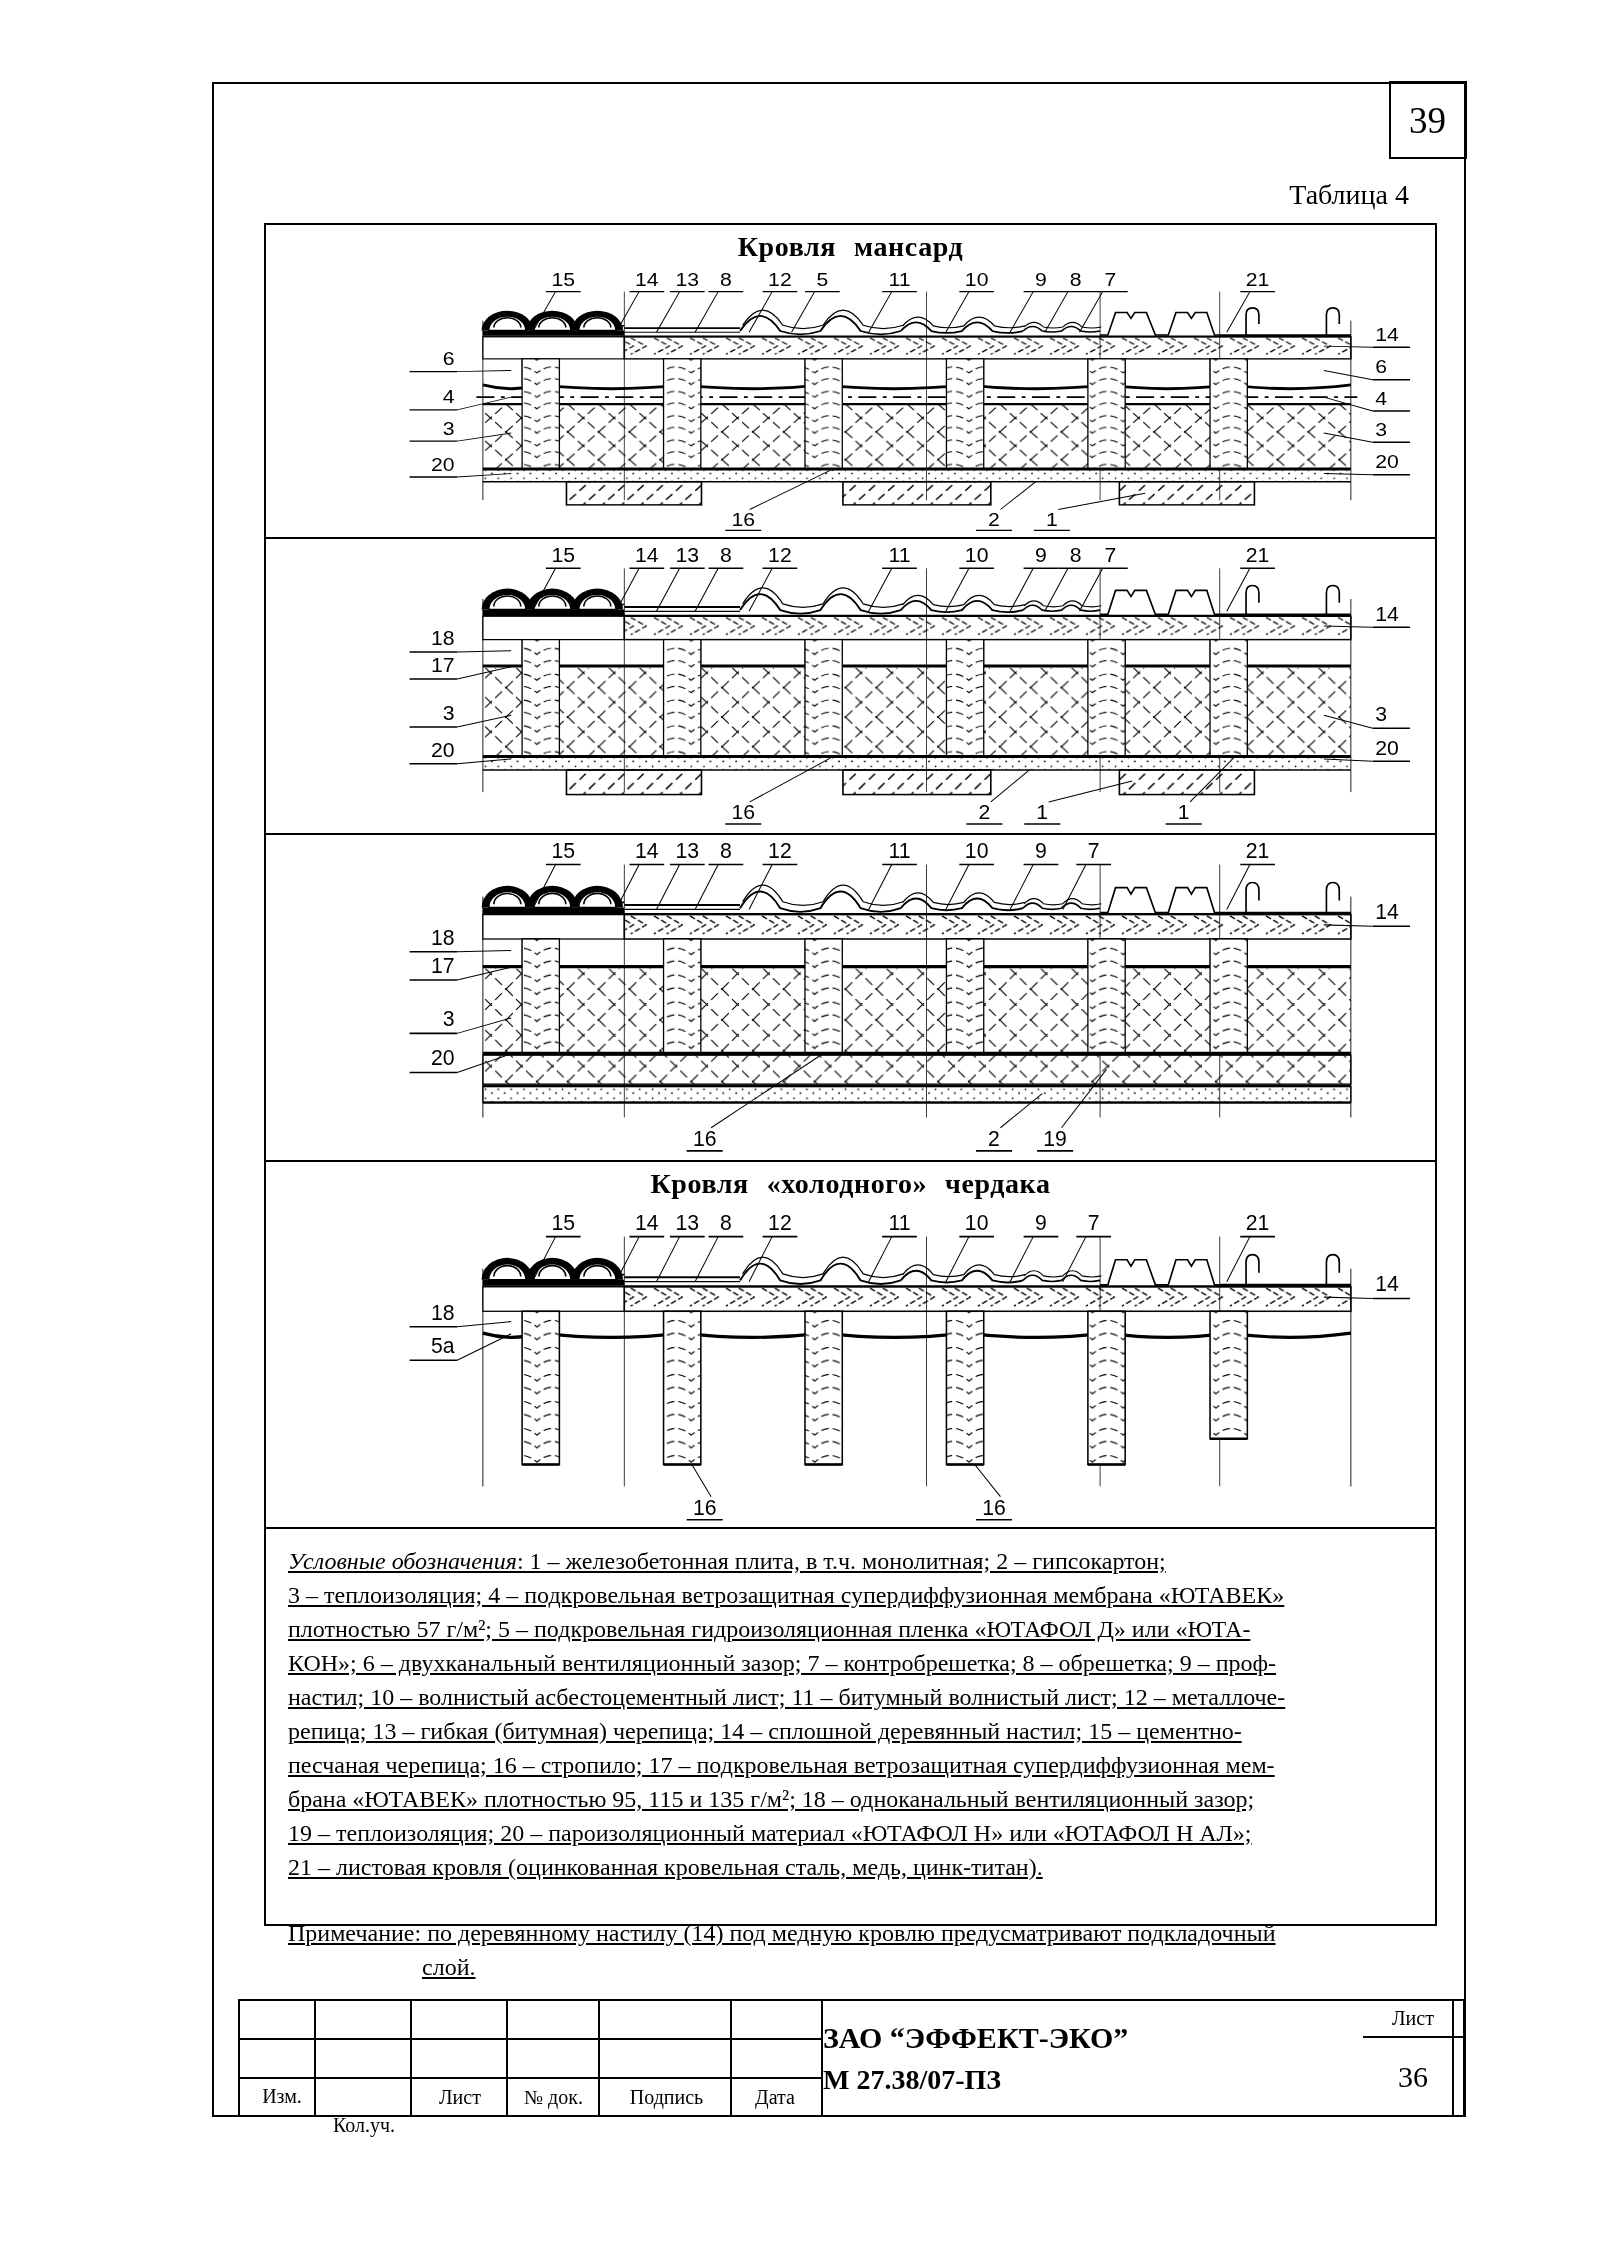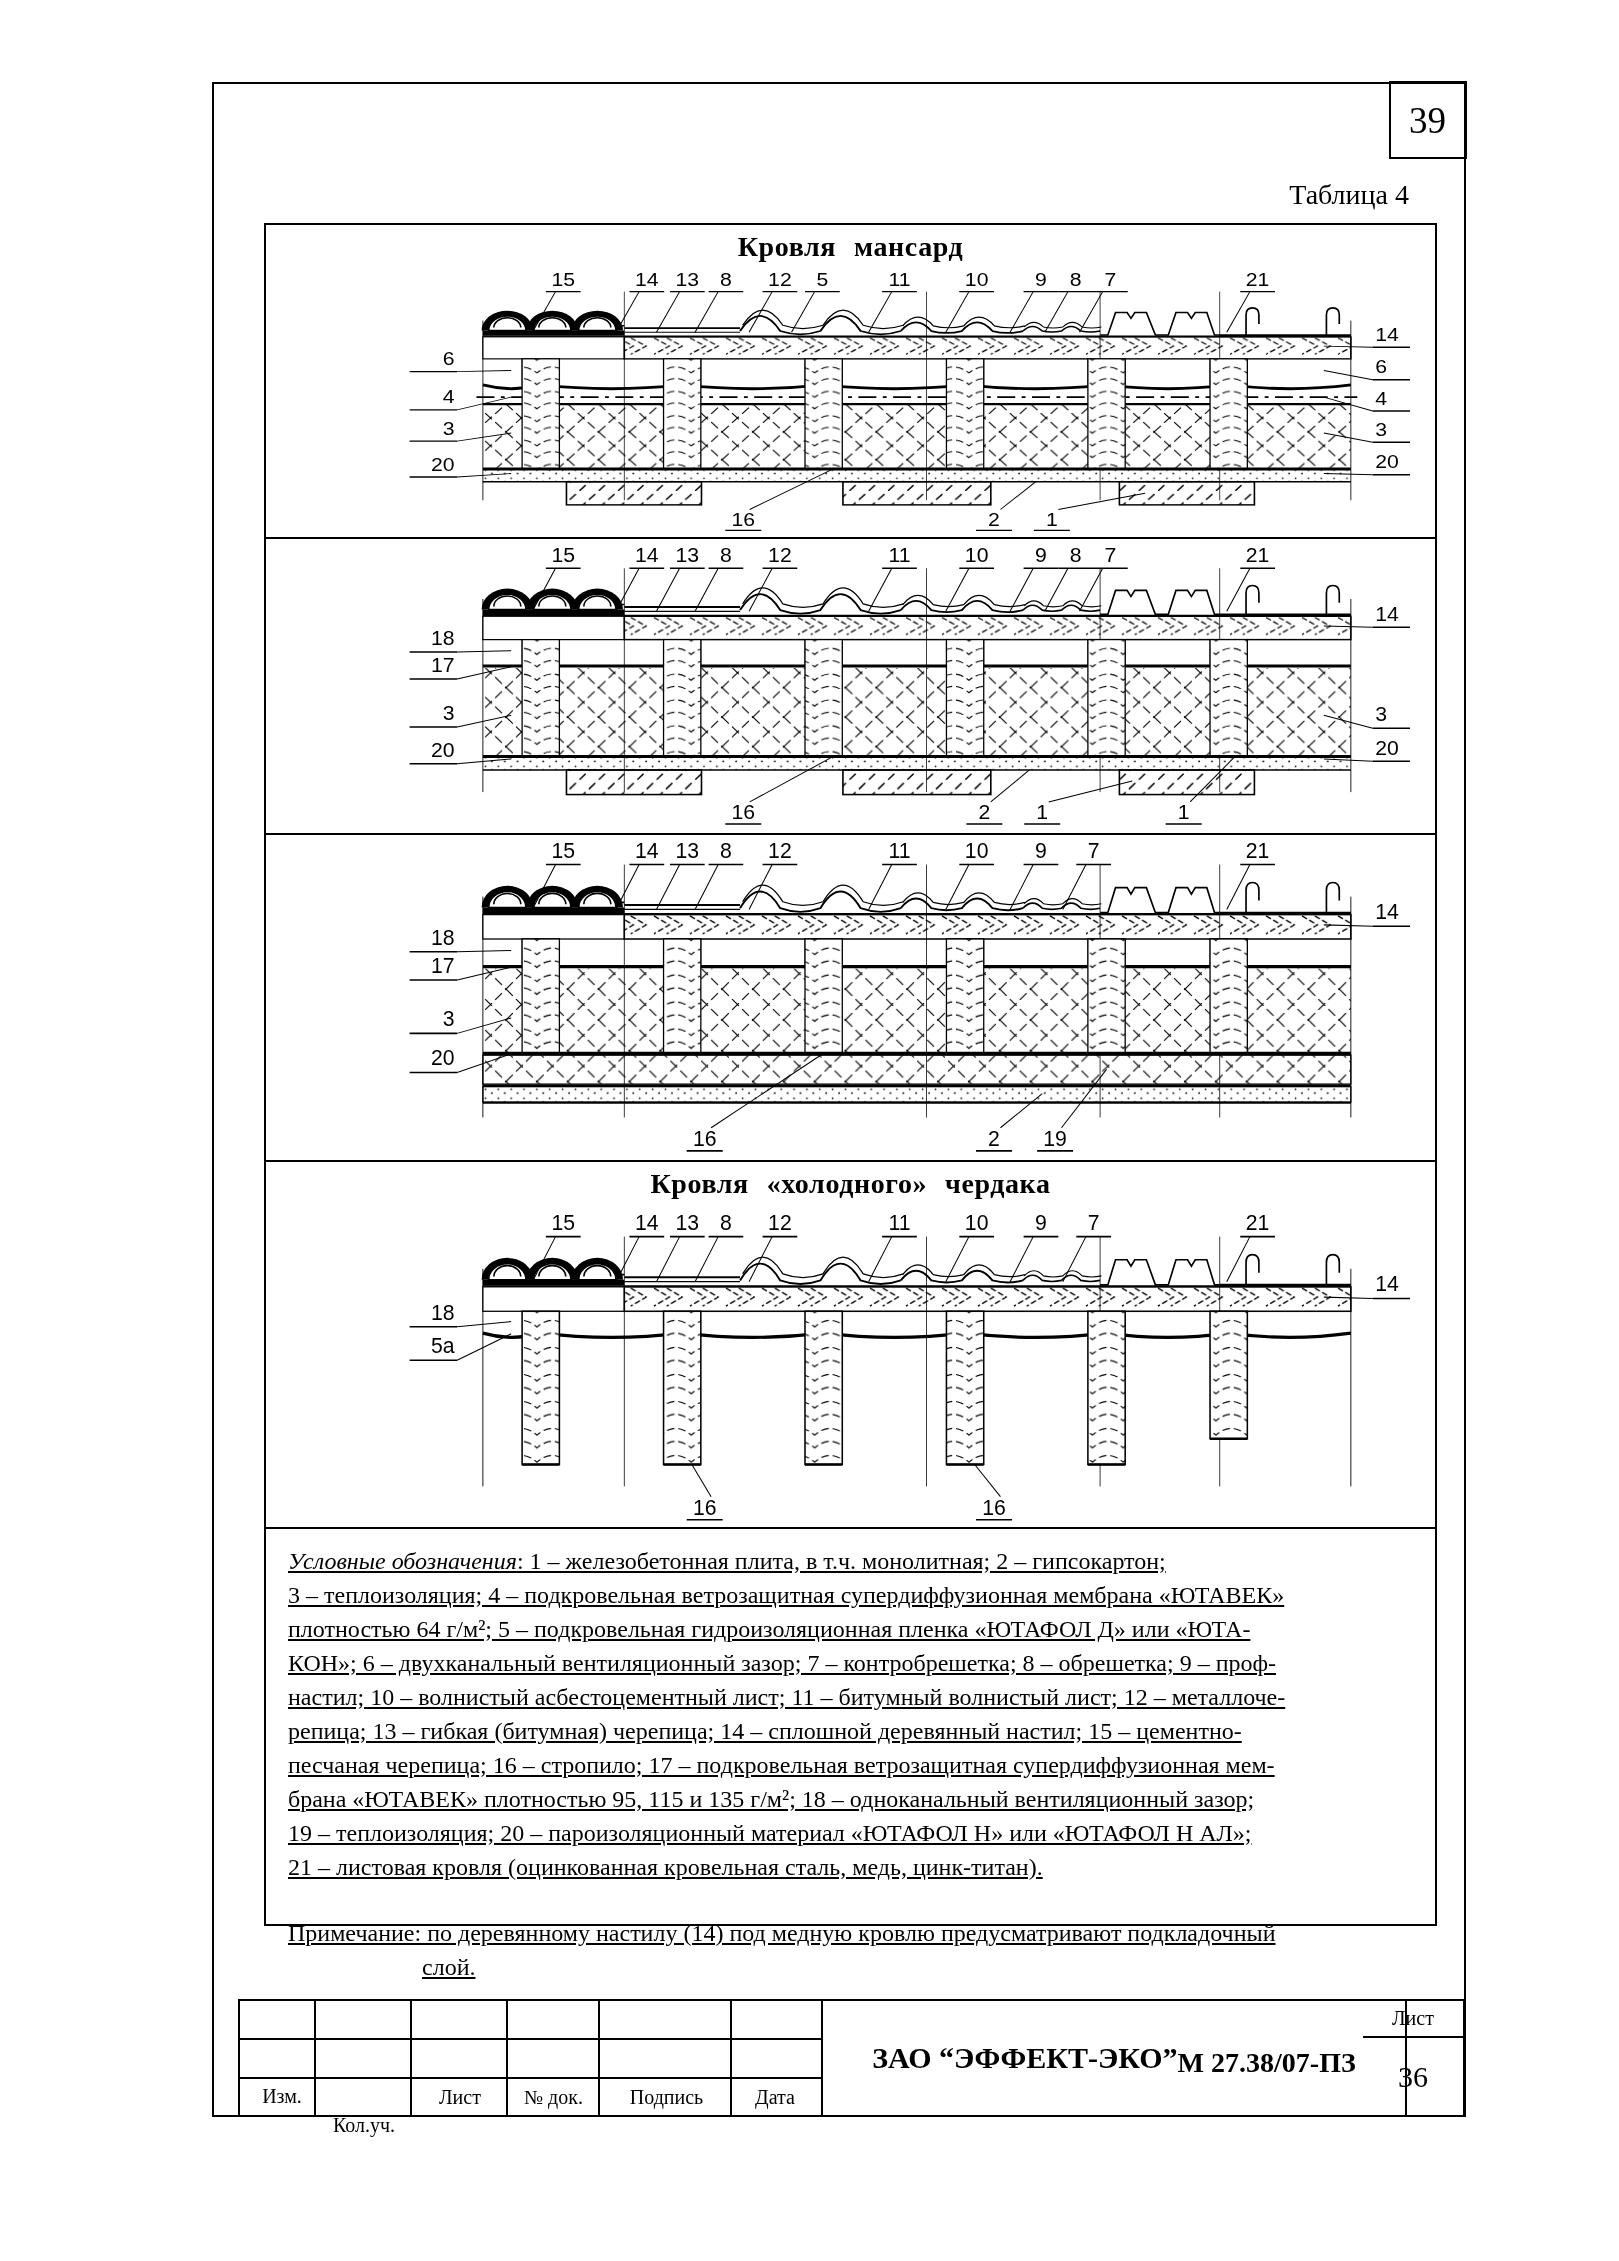--- a/index.html
+++ b/index.html
@@ -25,22 +25,22 @@
   .note-line1{margin-top:32px;}
   .note-line2{padding-left:134px;}
 
   
   .tblock{position:absolute;left:24px;top:1915px;width:1227px;height:118px;
           border:2.6px solid #000;box-sizing:border-box;}
   .tb-cell{position:absolute;box-sizing:border-box;border-right:2.6px solid #000;}
   .tb-hline{position:absolute;height:0;border-top:2.6px solid #000;}
   .tb-label{position:absolute;display:flex;align-items:center;justify-content:center;
           font-size:20px;}
-  .tb-org{position:absolute;left:583px;top:0;width:584px;height:100%;
-          display:flex;flex-direction:row;align-items:center;justify-content:center;
+  .tb-org{position:absolute;left:583px;top:0;width:631px;height:100%;
+          display:flex;flex-direction:column;align-items:flex-start;justify-content:center;
           font-weight:bold;border-right:2.6px solid #000;box-sizing:border-box;}
   .tb-org .org-name{font-size:30px;}
   .tb-org .org-doc{font-size:28px;margin-top:9px;}
   .tb-sheet{position:absolute;left:1123px;top:0;right:0;height:100%;}
   .tb-sheet .sheet-label{position:absolute;top:0;left:0;width:100%;height:37px;
           display:flex;align-items:center;justify-content:center;font-size:20px;
           border-bottom:2.6px solid #000;box-sizing:border-box;}
   .tb-sheet .sheet-num{position:absolute;top:37px;left:0;width:100%;bottom:0;
           display:flex;align-items:center;justify-content:center;font-size:30px;}
   svg text{font-family:"Liberation Sans", sans-serif;}
@@ -645,21 +645,21 @@
             <line x1="655" y1="450" x2="625" y2="400" stroke="#000" stroke-width="1.6"></line>
             <text x="1095" y="478" text-anchor="middle" font-size="33">16</text>
             <line x1="1067" y1="486" x2="1123" y2="486" stroke="#000" stroke-width="2.4"></line>
             <line x1="1105" y1="450" x2="1065" y2="400" stroke="#000" stroke-width="1.6"></line>
           </g>
         </svg>
 
       <div class="legend" id="legend-box">
           <div class="legend-line"><span class="it">Условные обозначения</span>: 1 – железобетонная плита, в т.ч. монолитная; 2 – гипсокартон;</div>
           <div class="legend-line">3 – теплоизоляция; 4 – подкровельная ветрозащитная супердиффузионная мембрана «ЮТАВЕК»</div>
-          <div class="legend-line">плотностью 64 г/м²; 5 – подкровельная гидроизоляционная пленка «ЮТАФОЛ Д» или «ЮТА-</div>
+          <div class="legend-line">плотностью 57 г/м²; 5 – подкровельная гидроизоляционная пленка «ЮТАФОЛ Д» или «ЮТА-</div>
           <div class="legend-line">КОН»; 6 – двухканальный вентиляционный зазор; 7 – контробрешетка; 8 – обрешетка; 9 – проф-</div>
           <div class="legend-line">настил; 10 – волнистый асбестоцементный лист; 11 – битумный волнистый лист; 12 – металлоче-</div>
           <div class="legend-line">репица; 13 – гибкая (битумная) черепица; 14 – сплошной деревянный настил; 15 – цементно-</div>
           <div class="legend-line">песчаная черепица; 16 – стропило; 17 – подкровельная ветрозащитная супердиффузионная мем-</div>
           <div class="legend-line">брана «ЮТАВЕК» плотностью 95, 115 и 135 г/м²; 18 – одноканальный вентиляционный зазор;</div>
           <div class="legend-line">19 – теплоизоляция; 20 – пароизоляционный материал «ЮТАФОЛ Н» или «ЮТАФОЛ Н АЛ»;</div>
           <div class="legend-line">21 – листовая кровля (оцинкованная кровельная сталь, медь, цинк-титан).</div>
           <div class="legend-line note-line1">Примечание: по деревянному настилу (14) под медную кровлю предусматривают подкладочный</div>
           <div class="legend-line note-line2">слой.</div>
         </div>

